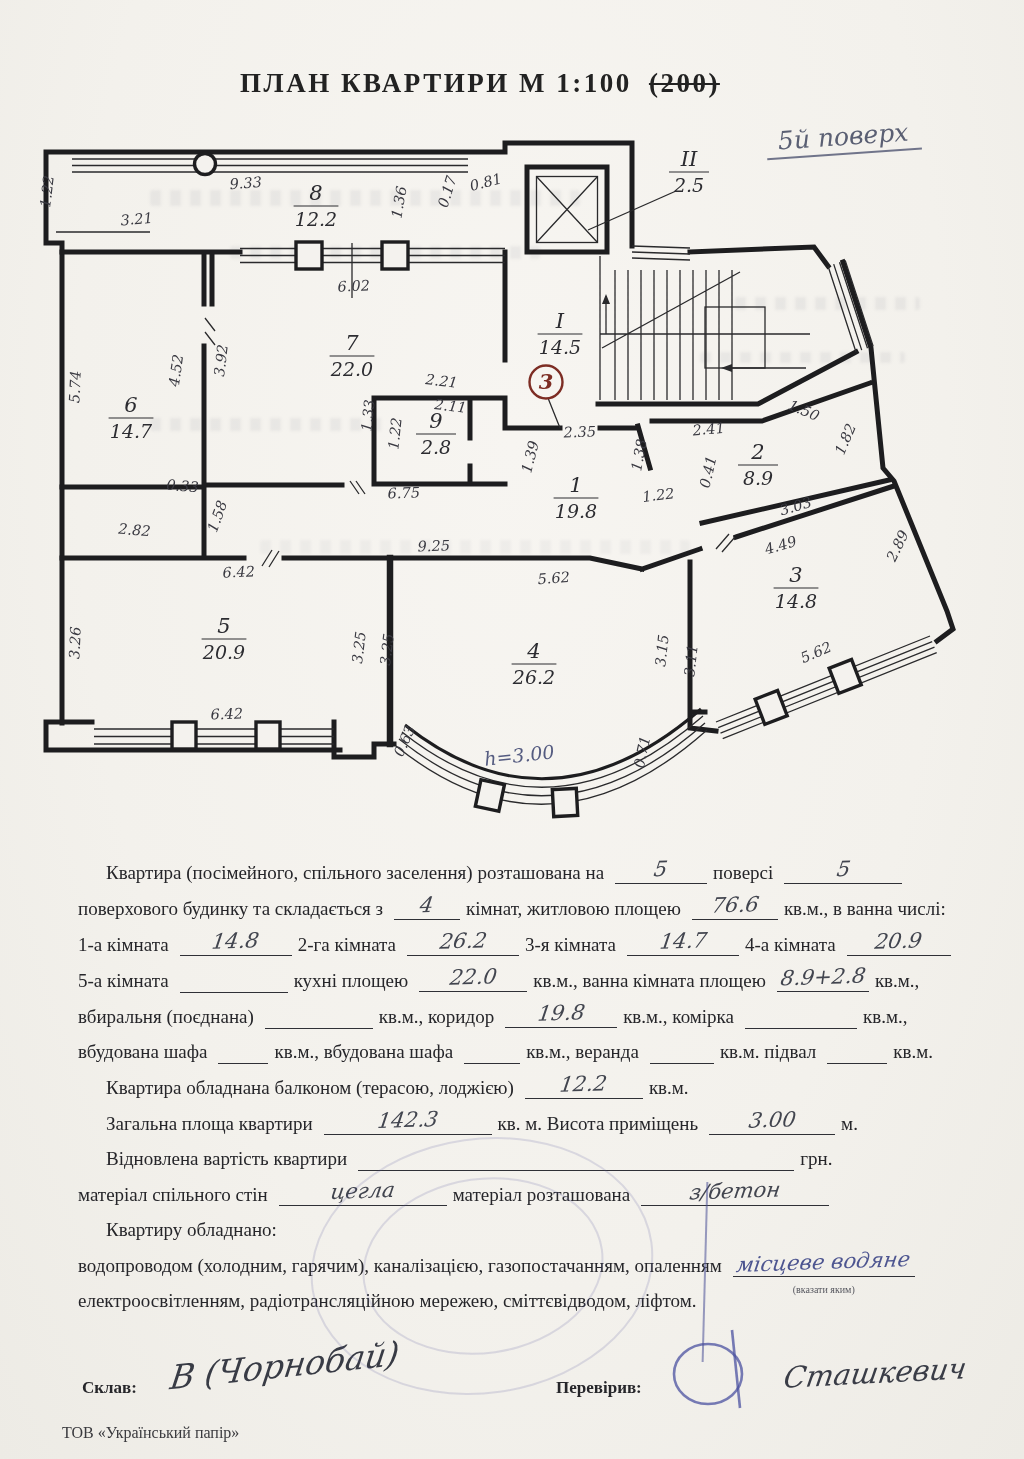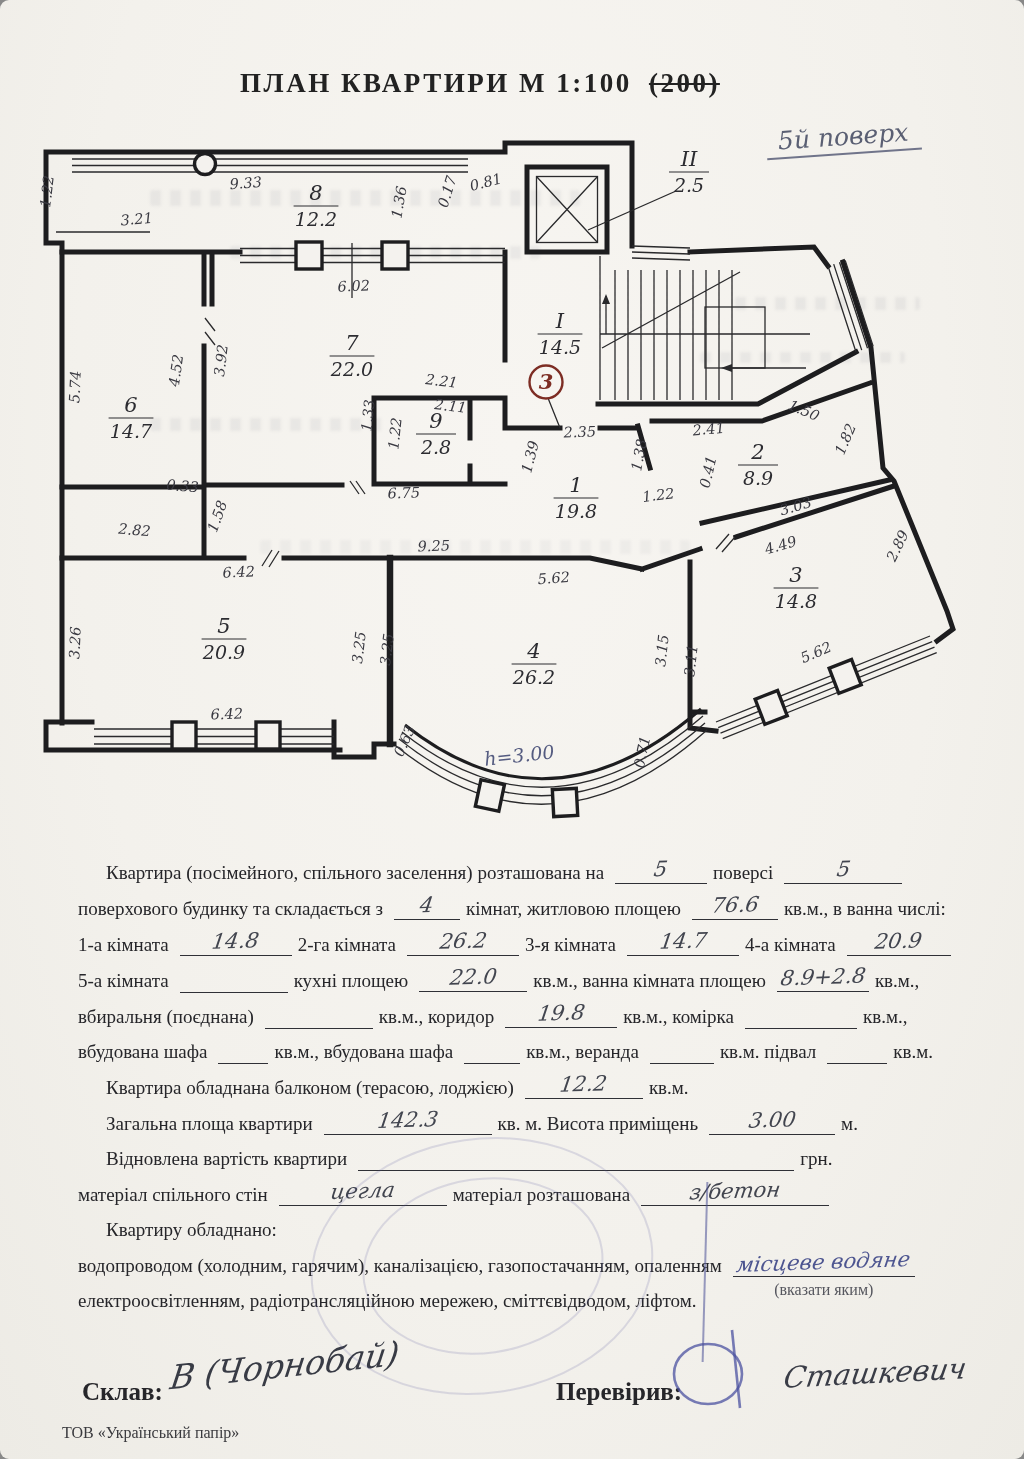--- a/index.html
+++ b/index.html
@@ -1,19 +1,19 @@
 <!DOCTYPE html>
 <html lang="uk"><head>
 <meta charset="utf-8">
 <style>
   html,body{margin:0;padding:0;background:#888;}
   .page{position:relative;width:1024px;height:1459px;margin:0 auto;overflow:hidden;
         background:#f4f2ee;
         background-image:radial-gradient(ellipse at 50% 30%, #f7f5f1 0%, #f3f1ec 60%, #edebe5 100%);
-        font-family:"Liberation Serif",serif;color:#26262a;border-radius:9px;}
+        font-family:"Liberation Serif",serif;color:#26262a;}
   
   .plan-title{position:absolute;top:68px;left:0;width:960px;text-align:center;
       font-weight:bold;font-size:27px;letter-spacing:2.5px;color:#222;}
   .plan-title .struck{text-decoration:line-through;margin-left:8px;}
   .floor-note{position:absolute;top:122px;left:766px;font-family:"DejaVu Serif",serif;
       font-style:italic;font-size:25px;color:#5a5f73;transform:rotate(-4deg);
       border-bottom:2.2px solid #70748a;padding:0 12px 2px;}
   
   #plan-svg{position:absolute;top:0;left:0;pointer-events:none;}
   .wall{stroke:#1d1d1f;stroke-width:5;fill:none;stroke-linecap:square;}
@@ -36,24 +36,24 @@
   .fline{font-size:19px;line-height:24px;margin-bottom:11px;white-space:nowrap;}
   .fline.indent{padding-left:28px;}
   .fline.bold{font-weight:normal;}
   .fline .pt{margin-right:5px;}
   .blank{display:inline-block;position:relative;border-bottom:1.6px solid #2f3036;
      height:23px;text-align:center;vertical-align:baseline;margin:0 6px;}
   .hand{font-family:"DejaVu Serif",serif;font-style:italic;font-size:21px;color:#42454f;
      display:inline-block;transform:skewX(-10deg) rotate(-2deg);white-space:nowrap;position:relative;top:-3px;}
   .hand.blue{color:#4d5590;}
   .bnote{position:absolute;top:25px;left:50%;transform:translateX(-50%);
-     font-size:16px;color:#55565e;font-family:"Liberation Serif",serif;}
+     font-size:10px;color:#55565e;font-family:"Liberation Serif",serif;}
   
   .sigrow{position:absolute;top:1352px;left:78px;width:906px;height:100px;}
-  .siglabel{position:absolute;font-weight:bold;font-size:25px;}
+  .siglabel{position:absolute;font-weight:bold;font-size:17px;}
   .sig{position:absolute;font-family:"DejaVu Serif",serif;font-style:italic;white-space:nowrap;}
   .sig1{left:92px;top:-6px;font-size:33px;color:#383b45;transform:rotate(-6deg) skewX(-14deg);}
   .sig2{left:706px;top:4px;font-size:29px;color:#3a3d47;transform:rotate(-3deg) skewX(-12deg);}
   .checkloop{position:absolute;left:588px;top:-28px;}
   .footer{position:absolute;top:1424px;left:62px;font-size:16px;color:#3a3a3e;}
   
   .stamp{position:absolute;border:2px solid rgba(85,85,155,.17);border-radius:50%;}
   .stamp.s1{left:310px;top:1138px;width:340px;height:252px;transform:rotate(-8deg);}
   .stamp.s2{left:362px;top:1178px;width:238px;height:172px;transform:rotate(-8deg);}
   .penline{position:absolute;left:704px;top:1182px;height:180px;width:0;

